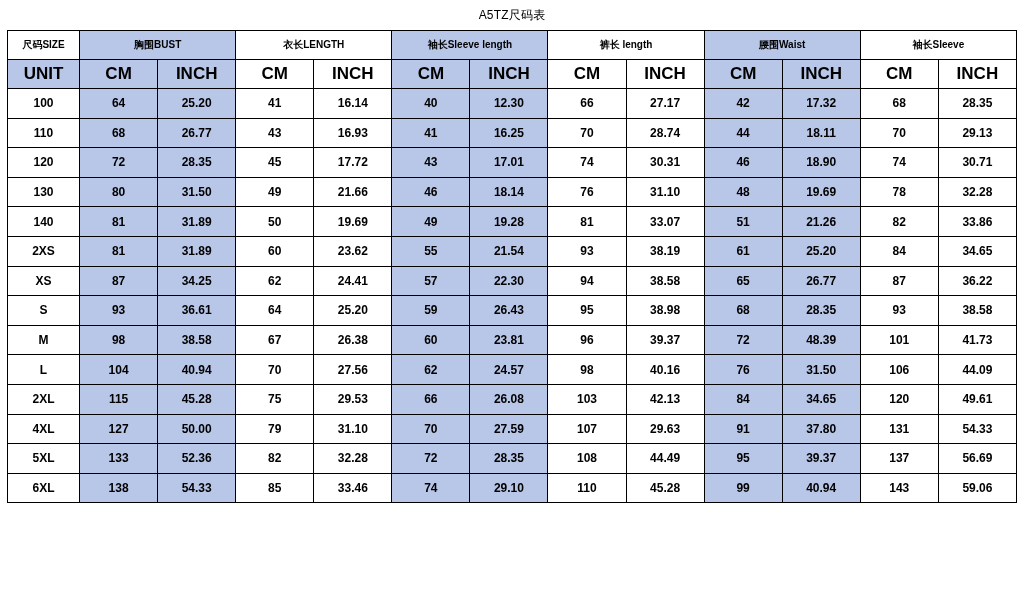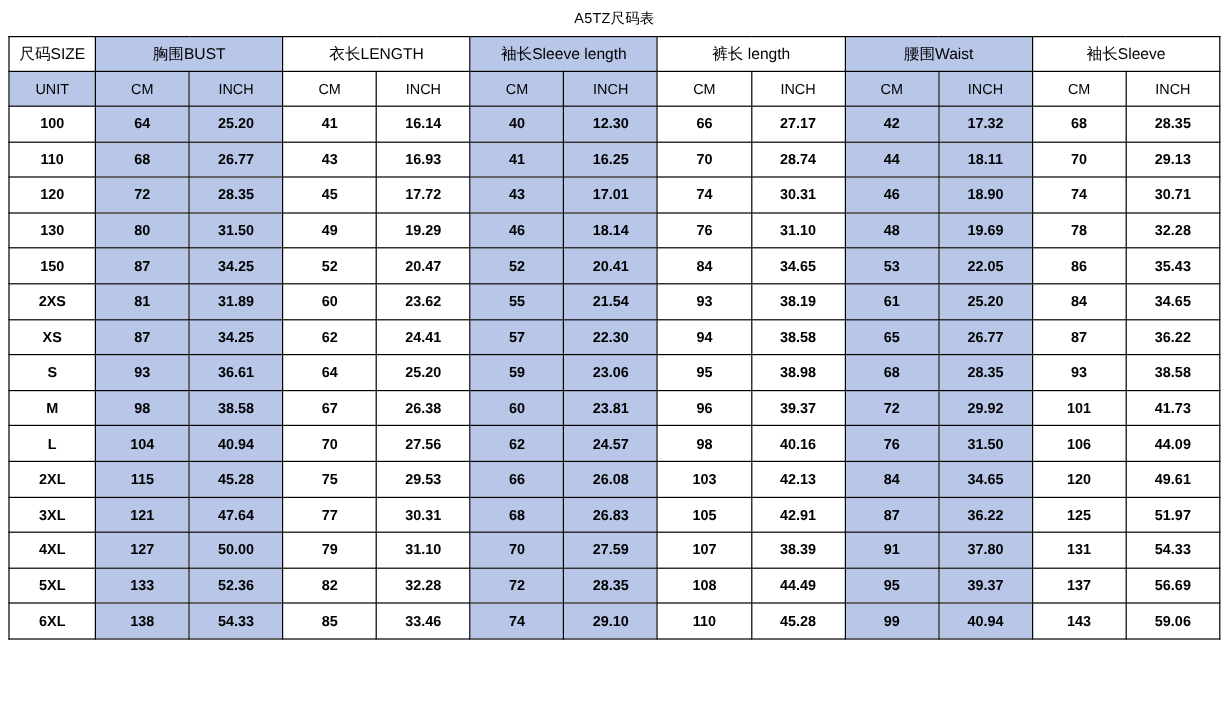--- a/index.html
+++ b/index.html
@@ -44,27 +44,27 @@
     font-size: 12px;
     font-weight: bold;
     padding: 0;
     height: 29.6px;
     box-sizing: border-box;
     overflow: hidden;
     white-space: nowrap;
   }
   tr.group-header td {
     height: 29px;
-    font-size: 13px;
-    font-weight: normal;
+    font-size: 10px;
+    font-weight: bold;
   }
   tr.unit-header td {
     height: 29px;
-    font-size: 12px;
-    font-weight: normal;
+    font-size: 17px;
+    font-weight: bold;
   }
   .shade {
     background: #b8c6e8;
   }
   .plain {
     background: #ffffff;
   }
   .col-size { width: 72px; }
   .col-data { width: 78px; }
   tbody tr td:first-child {
@@ -164,44 +164,44 @@
           <td class="shade">46</td>
           <td class="shade">18.90</td>
           <td class="plain">74</td>
           <td class="plain">30.71</td>
         </tr>
         <tr>
           <td class="plain">130</td>
           <td class="shade">80</td>
           <td class="shade">31.50</td>
           <td class="plain">49</td>
-          <td class="plain">19.29</td>
+          <td class="plain">21.66</td>
           <td class="shade">46</td>
           <td class="shade">18.14</td>
           <td class="plain">76</td>
           <td class="plain">31.10</td>
           <td class="shade">48</td>
           <td class="shade">19.69</td>
           <td class="plain">78</td>
           <td class="plain">32.28</td>
         </tr>
         <tr>
-          <td class="plain">150</td>
-          <td class="shade">87</td>
-          <td class="shade">34.25</td>
-          <td class="plain">52</td>
-          <td class="plain">20.47</td>
-          <td class="shade">52</td>
-          <td class="shade">20.41</td>
-          <td class="plain">84</td>
-          <td class="plain">34.65</td>
-          <td class="shade">53</td>
-          <td class="shade">22.05</td>
-          <td class="plain">86</td>
-          <td class="plain">35.43</td>
+          <td class="plain">140</td>
+          <td class="shade">81</td>
+          <td class="shade">31.89</td>
+          <td class="plain">50</td>
+          <td class="plain">19.69</td>
+          <td class="shade">49</td>
+          <td class="shade">19.28</td>
+          <td class="plain">81</td>
+          <td class="plain">33.07</td>
+          <td class="shade">51</td>
+          <td class="shade">21.26</td>
+          <td class="plain">82</td>
+          <td class="plain">33.86</td>
         </tr>
         <tr>
           <td class="plain">2XS</td>
           <td class="shade">81</td>
           <td class="shade">31.89</td>
           <td class="plain">60</td>
           <td class="plain">23.62</td>
           <td class="shade">55</td>
           <td class="shade">21.54</td>
           <td class="plain">93</td>
@@ -226,40 +226,40 @@
           <td class="plain">87</td>
           <td class="plain">36.22</td>
         </tr>
         <tr>
           <td class="plain">S</td>
           <td class="shade">93</td>
           <td class="shade">36.61</td>
           <td class="plain">64</td>
           <td class="plain">25.20</td>
           <td class="shade">59</td>
-          <td class="shade">23.06</td>
+          <td class="shade">26.43</td>
           <td class="plain">95</td>
           <td class="plain">38.98</td>
           <td class="shade">68</td>
           <td class="shade">28.35</td>
           <td class="plain">93</td>
           <td class="plain">38.58</td>
         </tr>
         <tr>
           <td class="plain">M</td>
           <td class="shade">98</td>
           <td class="shade">38.58</td>
           <td class="plain">67</td>
           <td class="plain">26.38</td>
           <td class="shade">60</td>
           <td class="shade">23.81</td>
           <td class="plain">96</td>
           <td class="plain">39.37</td>
           <td class="shade">72</td>
-          <td class="shade">29.92</td>
+          <td class="shade">48.39</td>
           <td class="plain">101</td>
           <td class="plain">41.73</td>
         </tr>
         <tr>
           <td class="plain">L</td>
           <td class="shade">104</td>
           <td class="shade">40.94</td>
           <td class="plain">70</td>
           <td class="plain">27.56</td>
           <td class="shade">62</td>
@@ -280,44 +280,29 @@
           <td class="shade">66</td>
           <td class="shade">26.08</td>
           <td class="plain">103</td>
           <td class="plain">42.13</td>
           <td class="shade">84</td>
           <td class="shade">34.65</td>
           <td class="plain">120</td>
           <td class="plain">49.61</td>
         </tr>
         <tr>
-          <td class="plain">3XL</td>
-          <td class="shade">121</td>
-          <td class="shade">47.64</td>
-          <td class="plain">77</td>
-          <td class="plain">30.31</td>
-          <td class="shade">68</td>
-          <td class="shade">26.83</td>
-          <td class="plain">105</td>
-          <td class="plain">42.91</td>
-          <td class="shade">87</td>
-          <td class="shade">36.22</td>
-          <td class="plain">125</td>
-          <td class="plain">51.97</td>
-        </tr>
-        <tr>
           <td class="plain">4XL</td>
           <td class="shade">127</td>
           <td class="shade">50.00</td>
           <td class="plain">79</td>
           <td class="plain">31.10</td>
           <td class="shade">70</td>
           <td class="shade">27.59</td>
           <td class="plain">107</td>
-          <td class="plain">38.39</td>
+          <td class="plain">29.63</td>
           <td class="shade">91</td>
           <td class="shade">37.80</td>
           <td class="plain">131</td>
           <td class="plain">54.33</td>
         </tr>
         <tr>
           <td class="plain">5XL</td>
           <td class="shade">133</td>
           <td class="shade">52.36</td>
           <td class="plain">82</td>

